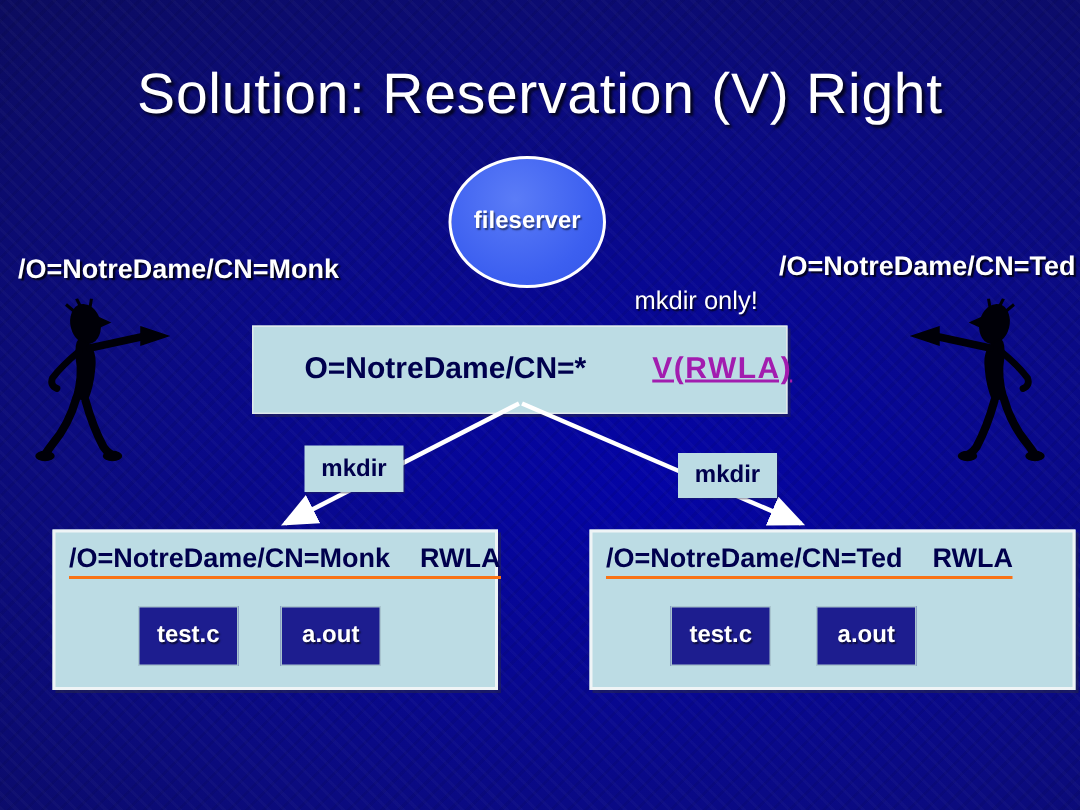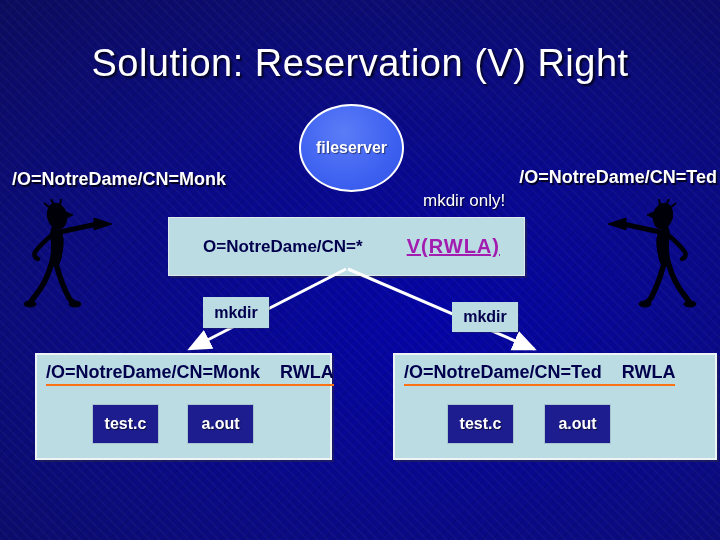--- a/index.html
+++ b/index.html
@@ -33,21 +33,21 @@
   .annotation{
     position:absolute;left:390px;top:191px;color:#fff;font-size:17px;
     text-shadow:1px 1px 1px rgba(0,0,0,0.7);white-space:nowrap;margin-left:33px;
   }
   .acl-box{
     position:absolute;left:168px;top:217px;width:357px;height:59px;z-index:1;
     background:#bcdce4;border:1px solid #dfe9ec;box-sizing:border-box;
     box-shadow:2px 2px 0 rgba(40,40,70,0.5);
     display:flex;align-items:center;
   }
-  .acl-principal{margin-left:34px;color:#00004d;font-weight:bold;font-size:17px;white-space:nowrap;}
+  .acl-principal{margin-left:34px;color:#00004d;font-weight:bold;font-size:20px;white-space:nowrap;}
   .acl-rights{margin-left:44px;color:#a21caf;font-weight:bold;font-size:20px;letter-spacing:1px;white-space:nowrap;text-decoration:underline;}
   .edge-svg{position:absolute;left:0;top:0;width:720px;height:540px;z-index:2;pointer-events:none;}
   .edge-label{
     position:absolute;z-index:3;background:#bcdce4;
     color:#00004d;font-weight:bold;font-size:16px;
     display:flex;align-items:center;justify-content:center;
     box-shadow:1px 1px 0 rgba(40,40,70,0.4);
   }
   .edge-label.left{left:203px;top:297px;width:66px;height:31px;}
   .edge-label.right{left:452px;top:302px;width:66px;height:30px;}

